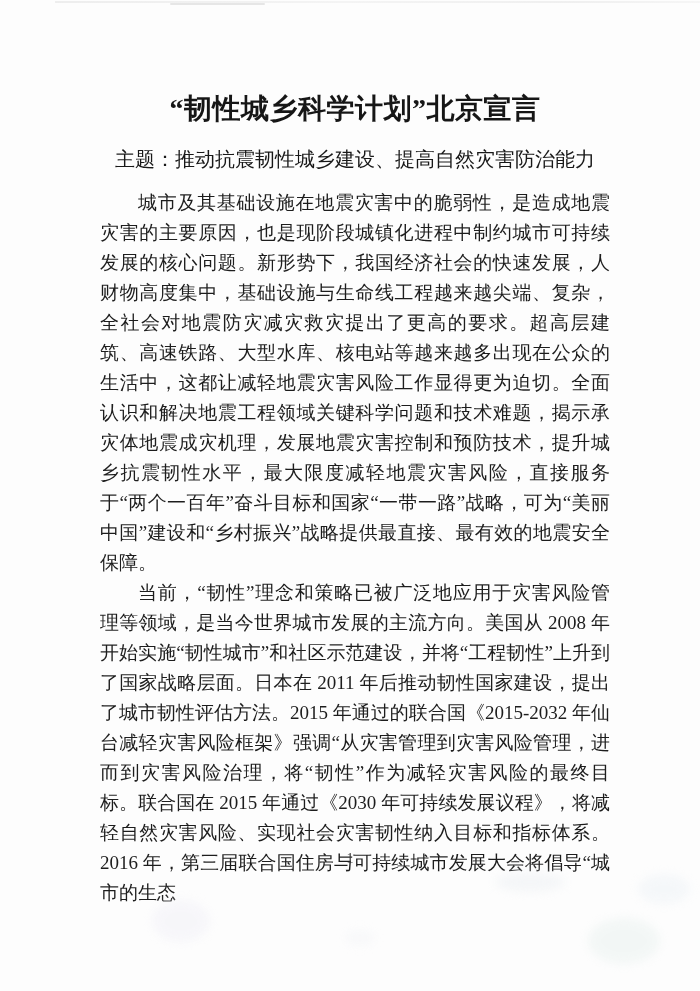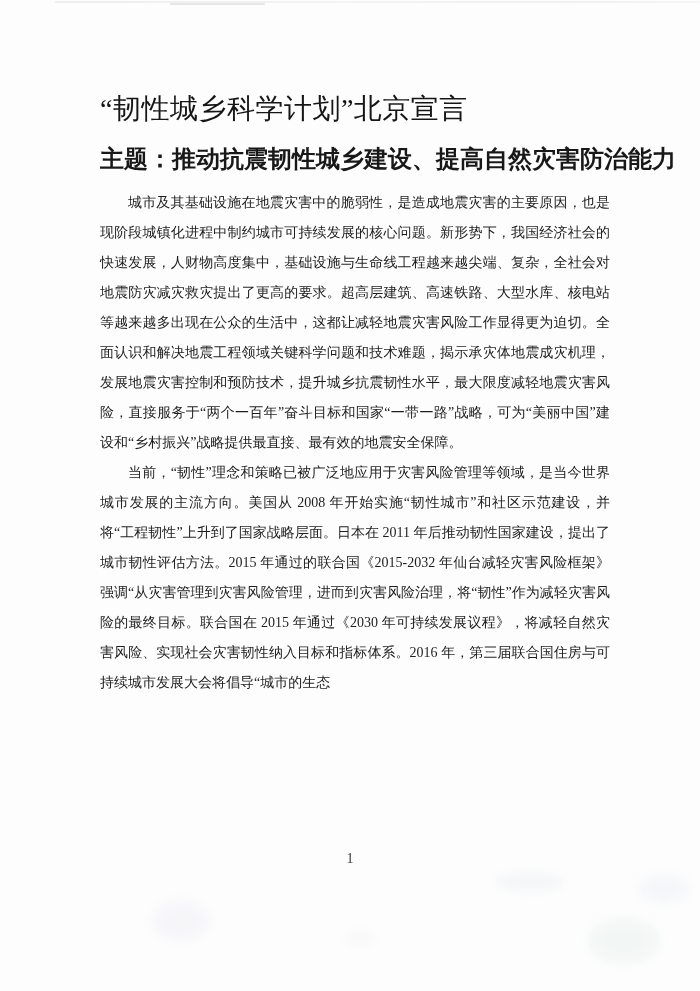--- a/index.html
+++ b/index.html
@@ -41,40 +41,40 @@
   .content {
     position: absolute;
     left: 100px;
     width: 510px;
     top: 88px;
   }
   .doc-title {
     margin: 0;
     font-size: 28px;
     line-height: 42px;
-    font-weight: normal;
-    text-align: left;
+    font-weight: bold;
+    text-align: center;
     letter-spacing: 0.5px;
     color: #161616;
   }
   .doc-subtitle {
     margin: 16px 0 16px 0;
-    font-size: 24px;
+    font-size: 20px;
     line-height: 26px;
-    font-weight: bold;
+    font-weight: normal;
     text-align: center;
     white-space: nowrap;
     color: #181818;
   }
   .body-text {
     margin-top: 13px;
   }
   .body-text p {
     margin: 0;
-    font-size: 14px;
+    font-size: 19px;
     line-height: 30px;
     text-align: justify;
     text-indent: 2em;
     color: #1d1d1d;
   }
   .page-number {
     position: absolute;
     top: 851px;
     left: 0;
     width: 700px;

